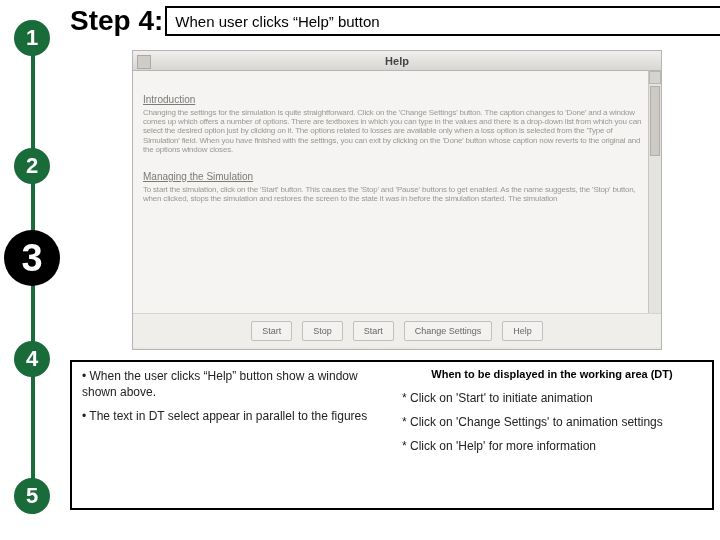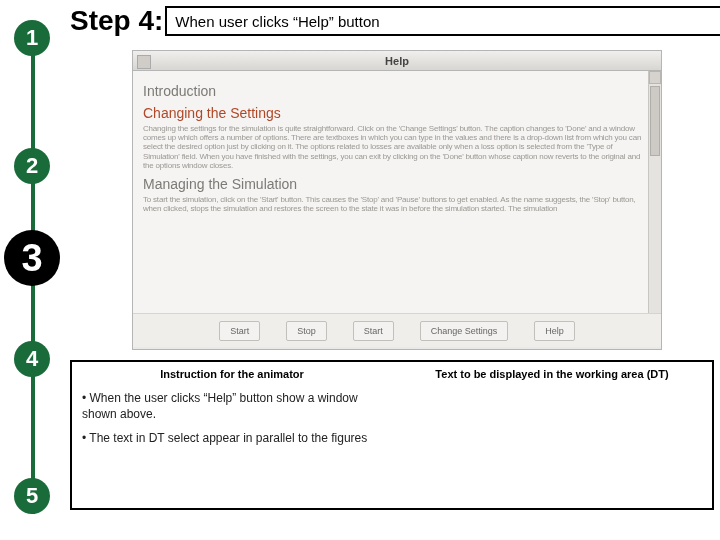--- a/index.html
+++ b/index.html
@@ -16,27 +16,27 @@
   .s5 { top: 470px; }
   
   .header { position: absolute; left: 70px; top: 0; height: 42px; display: flex; align-items: center; gap: 2px; }
   .step-label { font-size: 28px; font-weight: 800; color: #000; white-space: nowrap; }
   .step-title-box { border: 2px solid #000; padding: 2px 8px; font-size: 15px; width: 596px; height: 30px; display: flex; align-items: center; }
   
   .screenshot { position: absolute; left: 132px; top: 50px; width: 530px; height: 300px; border: 1px solid #b5b5b5; background: #e9e9e7; font-family: Tahoma, sans-serif; font-size: 8px; color: #666; }
   .ss-titlebar { height: 20px; background: linear-gradient(#f0efed,#d8d6d2); border-bottom: 1px solid #b5b5b5; display:flex; align-items:center; justify-content:center; font-size: 11px; font-weight:bold; color:#444; position:relative; }
   .ss-titlebar::before { content:""; position:absolute; left:4px; top:4px; width:12px; height:12px; background:#d0cdc8; border:1px solid #aaa; }
   .ss-body { padding: 6px 10px; background:#f5f4f2; height: 242px; overflow:hidden; position:relative; }
-  .ss-h { font-size: 14px; color: #7c7a76; margin: 6px 0 3px; font-weight: normal; }
+  .ss-h { font-size: 10px; color: #7c7a76; margin: 17px 0 3px; font-weight: normal; text-decoration: underline; }
   .ss-h.color { color: #b04828; }
   .ss-p { font-size: 8px; line-height: 1.15; color: #9b9894; letter-spacing: -0.2px; }
   .ss-scrollbar { position:absolute; right:0; top:0; bottom:0; width:13px; background:#e5e3df; border-left:1px solid #c8c6c2; }
   .ss-scroll-arrow { height:13px; background:#d6d3cf; border:1px solid #b8b6b2; }
   .ss-scroll-thumb { height:70px; background:#cdcac5; border:1px solid #b0aea9; margin:2px 1px; }
-  .ss-buttonbar { height: 34px; background:#efeeeb; border-top:1px solid #d6d4d0; display:flex; align-items:center; justify-content:center; gap:26px; padding: 0 12px;}
+  .ss-buttonbar { height: 34px; background:#efeeeb; border-top:1px solid #d6d4d0; display:flex; align-items:center; justify-content:center; gap:10px; padding: 0 12px;}
   .ss-btn { font-size:9px; padding: 4px 10px; color:#666; background:#f3f2f0; border:1px solid #c2c0bb; border-radius:2px; min-width:40px; text-align:center; }
   
   .bottom-box { position: absolute; left: 70px; top: 360px; width: 644px; height: 150px; border: 2px solid #000; font-size: 11px; }
   .bottom-grid { display:grid; grid-template-columns: 1fr 1fr; height:100%; }
   .col { padding: 6px 10px; }
   .col-h { font-weight: bold; text-align: center; margin-bottom: 10px; font-size: 11px; }
   .col ul { list-style: none; }
   .col li { margin-bottom: 8px; font-size: 12px; line-height: 1.35; color:#222; }
   .col.left li::before { content:"• "; }
   .col.right li::before { content:"* "; }
@@ -55,44 +55,47 @@
 
 <div class="header">
   <div class="step-label">Step 4:</div>
   <div class="step-title-box">When user clicks “Help” button</div>
 </div>
 
 <div class="screenshot">
   <div class="ss-titlebar">Help</div>
   <div class="ss-body">
     <div class="ss-h">Introduction</div>
-    <div class="ss-h color">Changing the Settings</div>
     <div class="ss-p">Changing the settings for the simulation is quite straightforward. Click on the 'Change Settings' button. The caption changes to 'Done' and a window comes up which offers a number of options. There are textboxes in which you can type in the values and there is a drop-down list from which you can select the desired option just by clicking on it. The options related to losses are available only when a loss option is selected from the 'Type of Simulation' field. When you have finished with the settings, you can exit by clicking on the 'Done' button whose caption now reverts to the original and the options window closes.</div>
     <div class="ss-h">Managing the Simulation</div>
     <div class="ss-p">To start the simulation, click on the 'Start' button. This causes the 'Stop' and 'Pause' buttons to get enabled. As the name suggests, the 'Stop' button, when clicked, stops the simulation and restores the screen to the state it was in before the simulation started. The simulation</div>
     <div class="ss-scrollbar">
       <div class="ss-scroll-arrow"></div>
       <div class="ss-scroll-thumb"></div>
     </div>
   </div>
   <div class="ss-buttonbar">
     <div class="ss-btn">Start</div>
     <div class="ss-btn">Stop</div>
     <div class="ss-btn">Start</div>
     <div class="ss-btn">Change Settings</div>
     <div class="ss-btn">Help</div>
   </div>
 </div>
 
 <div class="bottom-box">
   <div class="bottom-grid">
     <div class="col left">
-      <div class="col-h">Instruction for the animator</div>
       <ul>
         <li>When the user clicks “Help” button show a window shown above.</li>
         <li>The text in DT select appear in parallel to the figures</li>
       </ul>
     </div>
     <div class="col right">
-      <div class="col-h">Text to be displayed in the working area (DT)</div>
+      <div class="col-h">When to be displayed in the working area (DT)</div>
+      <ul>
+        <li>Click on 'Start' to initiate animation</li>
+        <li>Click on 'Change Settings' to animation settings</li>
+        <li>Click on 'Help' for more information</li>
+      </ul>
     </div>
   </div>
 </div>
 
 </body></html>

